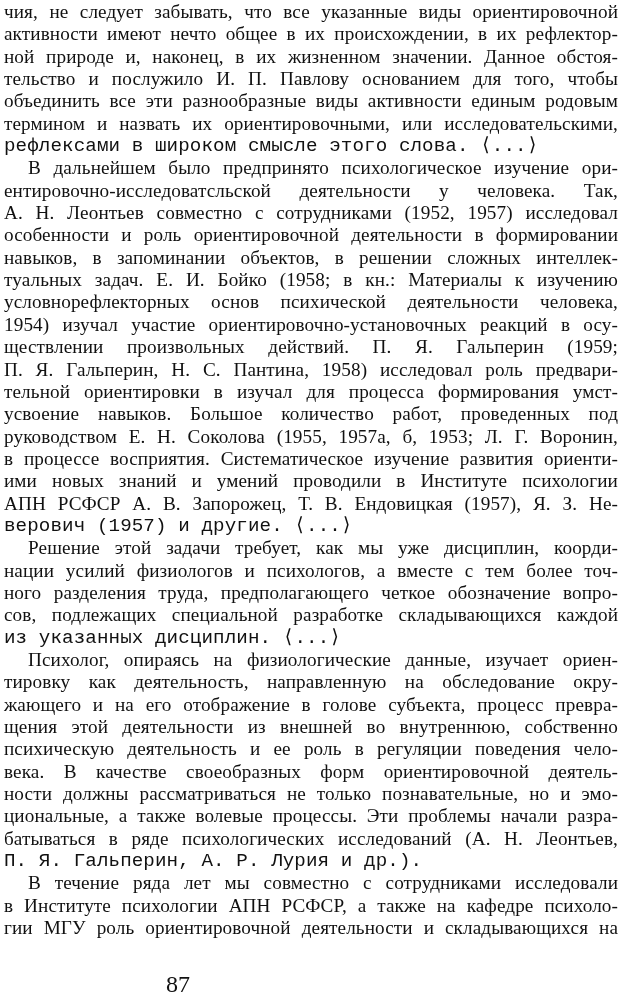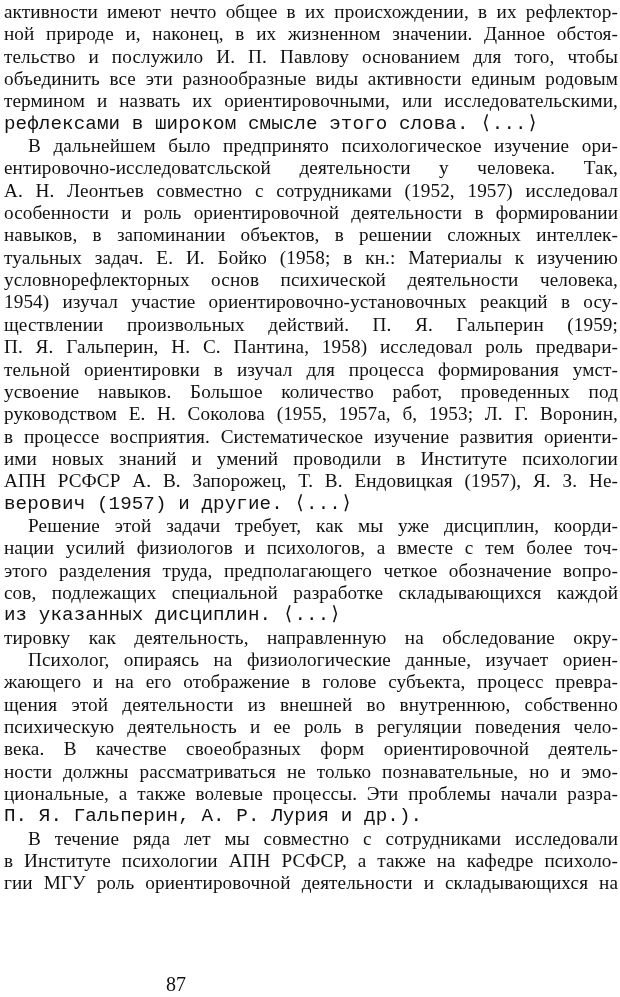--- a/index.html
+++ b/index.html
@@ -35,32 +35,33 @@
       text-align-last: left;
       font-family: Liberation Mono, monospace;
     }
     .line.indent {
       padding-left: 24px;
     }
     .page-number {
       position: absolute;
       left: 166px;
       top: 973px;
-      font-size: 20px;
+      font-size: 24px;
       line-height: 22px;
       font-family: "Liberation Serif", "DejaVu Serif", serif;
       color: #111111;
       text-align: center;
     }
   </style>
 </head>
 <body>
 
 <div class="page">
   <div class="paragraph">
+    <span class="line">чия, не следует забывать, что все указанные виды ориентировочной</span>
     <span class="line">активности имеют нечто общее в их происхождении, в их рефлектор-</span>
     <span class="line">ной природе и, наконец, в их жизненном значении. Данное обстоя-</span>
     <span class="line">тельство и послужило И. П. Павлову основанием для того, чтобы</span>
     <span class="line">объединить все эти разнообразные виды активности единым родовым</span>
     <span class="line">термином и назвать их ориентировочными, или исследовательскими,</span>
     <span class="line last">рефлексами в широком смысле этого слова. ⟨...⟩</span>
   </div>
 
   <div class="paragraph">
     <span class="line indent">В дальнейшем было предпринято психологическое изучение ори-</span>
@@ -78,34 +79,35 @@
     <span class="line">руководством Е. Н. Соколова (1955, 1957а, б, 1953; Л. Г. Воронин,</span>
     <span class="line">в процессе восприятия. Систематическое изучение развития ориенти-</span>
     <span class="line">ими новых знаний и умений проводили в Институте психологии</span>
     <span class="line">АПН РСФСР А. В. Запорожец, Т. В. Ендовицкая (1957), Я. З. Не-</span>
     <span class="line last">верович (1957) и другие. ⟨...⟩</span>
   </div>
 
   <div class="paragraph">
     <span class="line indent">Решение этой задачи требует, как мы уже дисциплин, коорди-</span>
     <span class="line">нации усилий физиологов и психологов, а вместе с тем более точ-</span>
-    <span class="line">этого разделения труда, предполагающего четкое обозначение вопро-</span>
+    <span class="line">ного разделения труда, предполагающего четкое обозначение вопро-</span>
     <span class="line">сов, подлежащих специальной разработке складывающихся каждой</span>
     <span class="line last">из указанных дисциплин. ⟨...⟩</span>
   </div>
 
   <div class="paragraph">
+    <span class="line indent">Психолог, опираясь на физиологические данные, изучает ориен-</span>
     <span class="line">тировку как деятельность, направленную на обследование окру-</span>
-    <span class="line indent">Психолог, опираясь на физиологические данные, изучает ориен-</span>
     <span class="line">жающего и на его отображение в голове субъекта, процесс превра-</span>
     <span class="line">щения этой деятельности из внешней во внутреннюю, собственно</span>
     <span class="line">психическую деятельность и ее роль в регуляции поведения чело-</span>
     <span class="line">века. В качестве своеобразных форм ориентировочной деятель-</span>
     <span class="line">ности должны рассматриваться не только познавательные, но и эмо-</span>
     <span class="line">циональные, а также волевые процессы. Эти проблемы начали разра-</span>
+    <span class="line">батываться в ряде психологических исследований (А. Н. Леонтьев,</span>
     <span class="line last">П. Я. Гальперин, А. Р. Лурия и др.).</span>
   </div>
 
   <div class="paragraph">
     <span class="line indent">В течение ряда лет мы совместно с сотрудниками исследовали</span>
     <span class="line">в Институте психологии АПН РСФСР, а также на кафедре психоло-</span>
     <span class="line">гии МГУ роль ориентировочной деятельности и складывающихся на</span>
 
   </div>
 </div>

